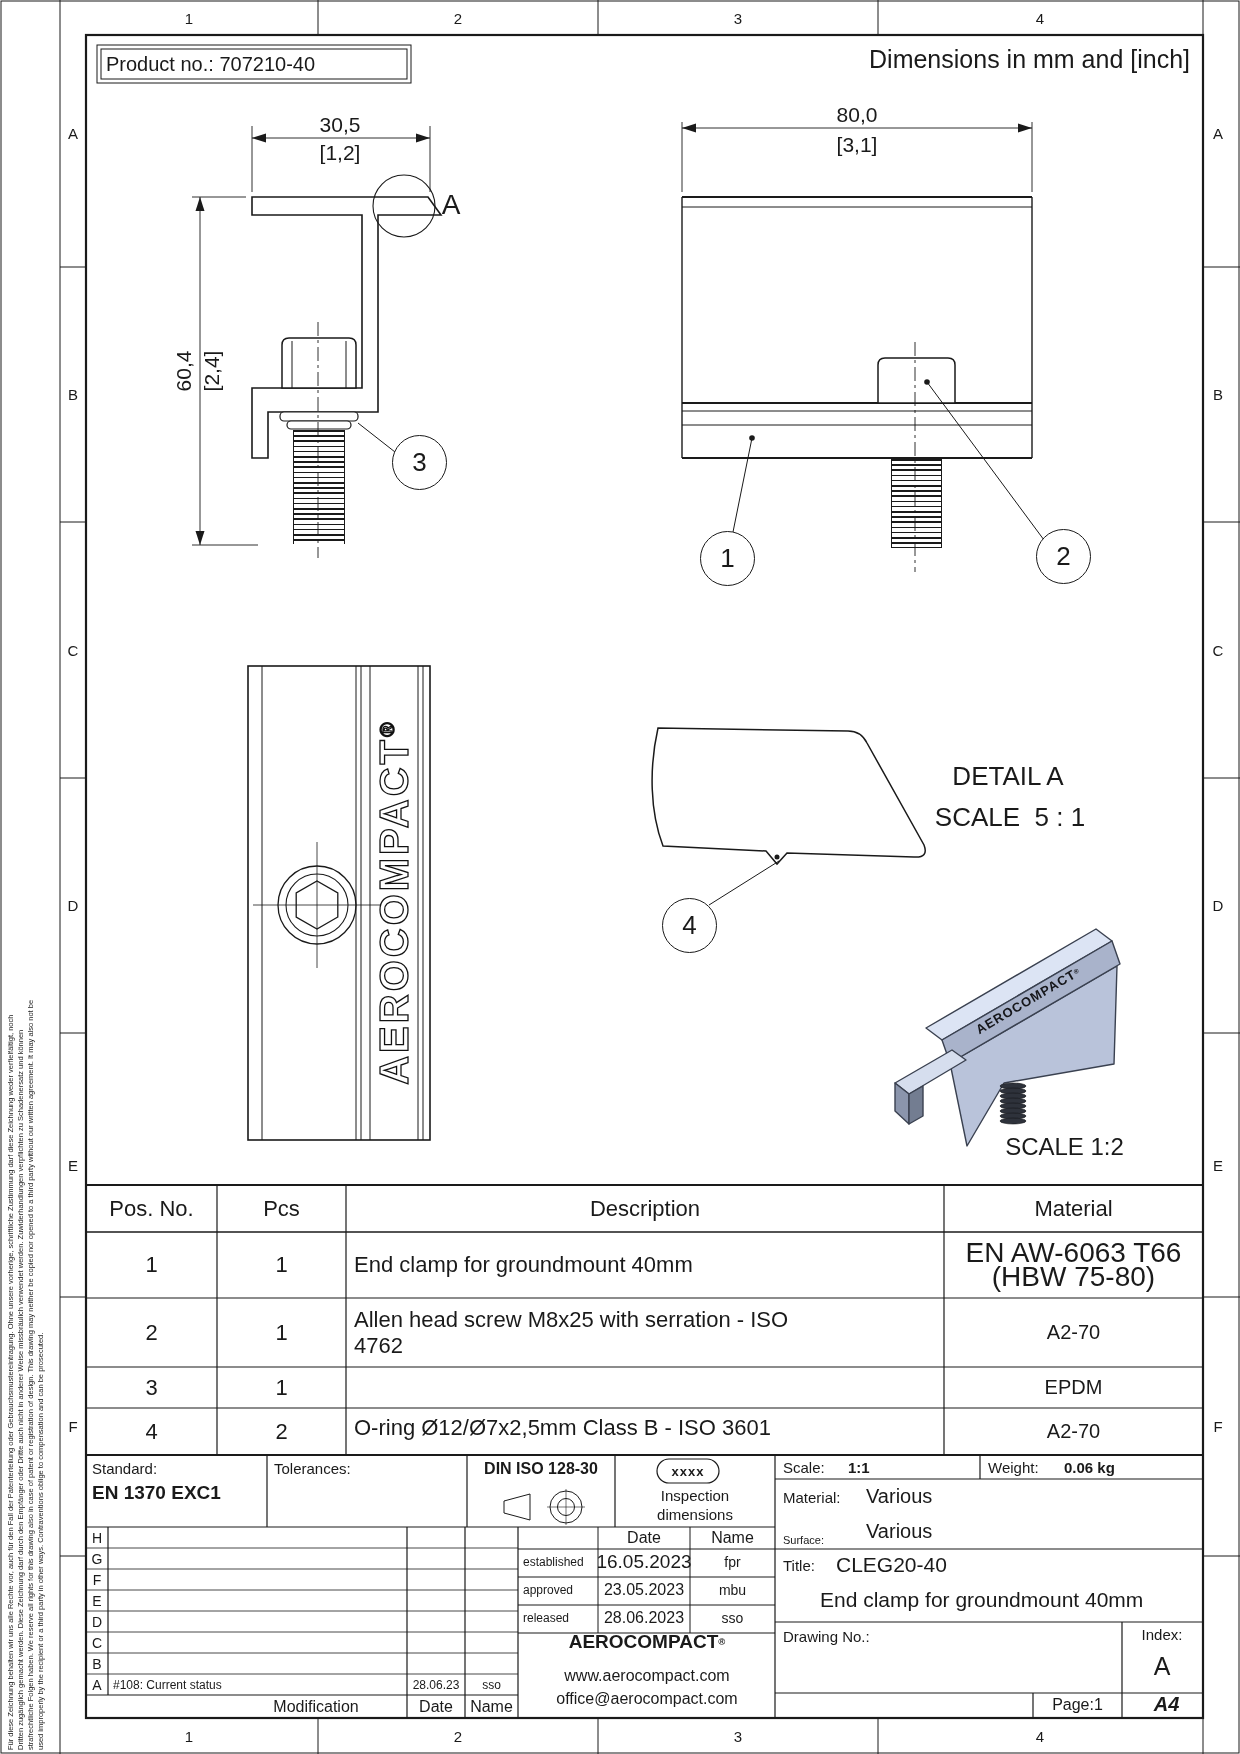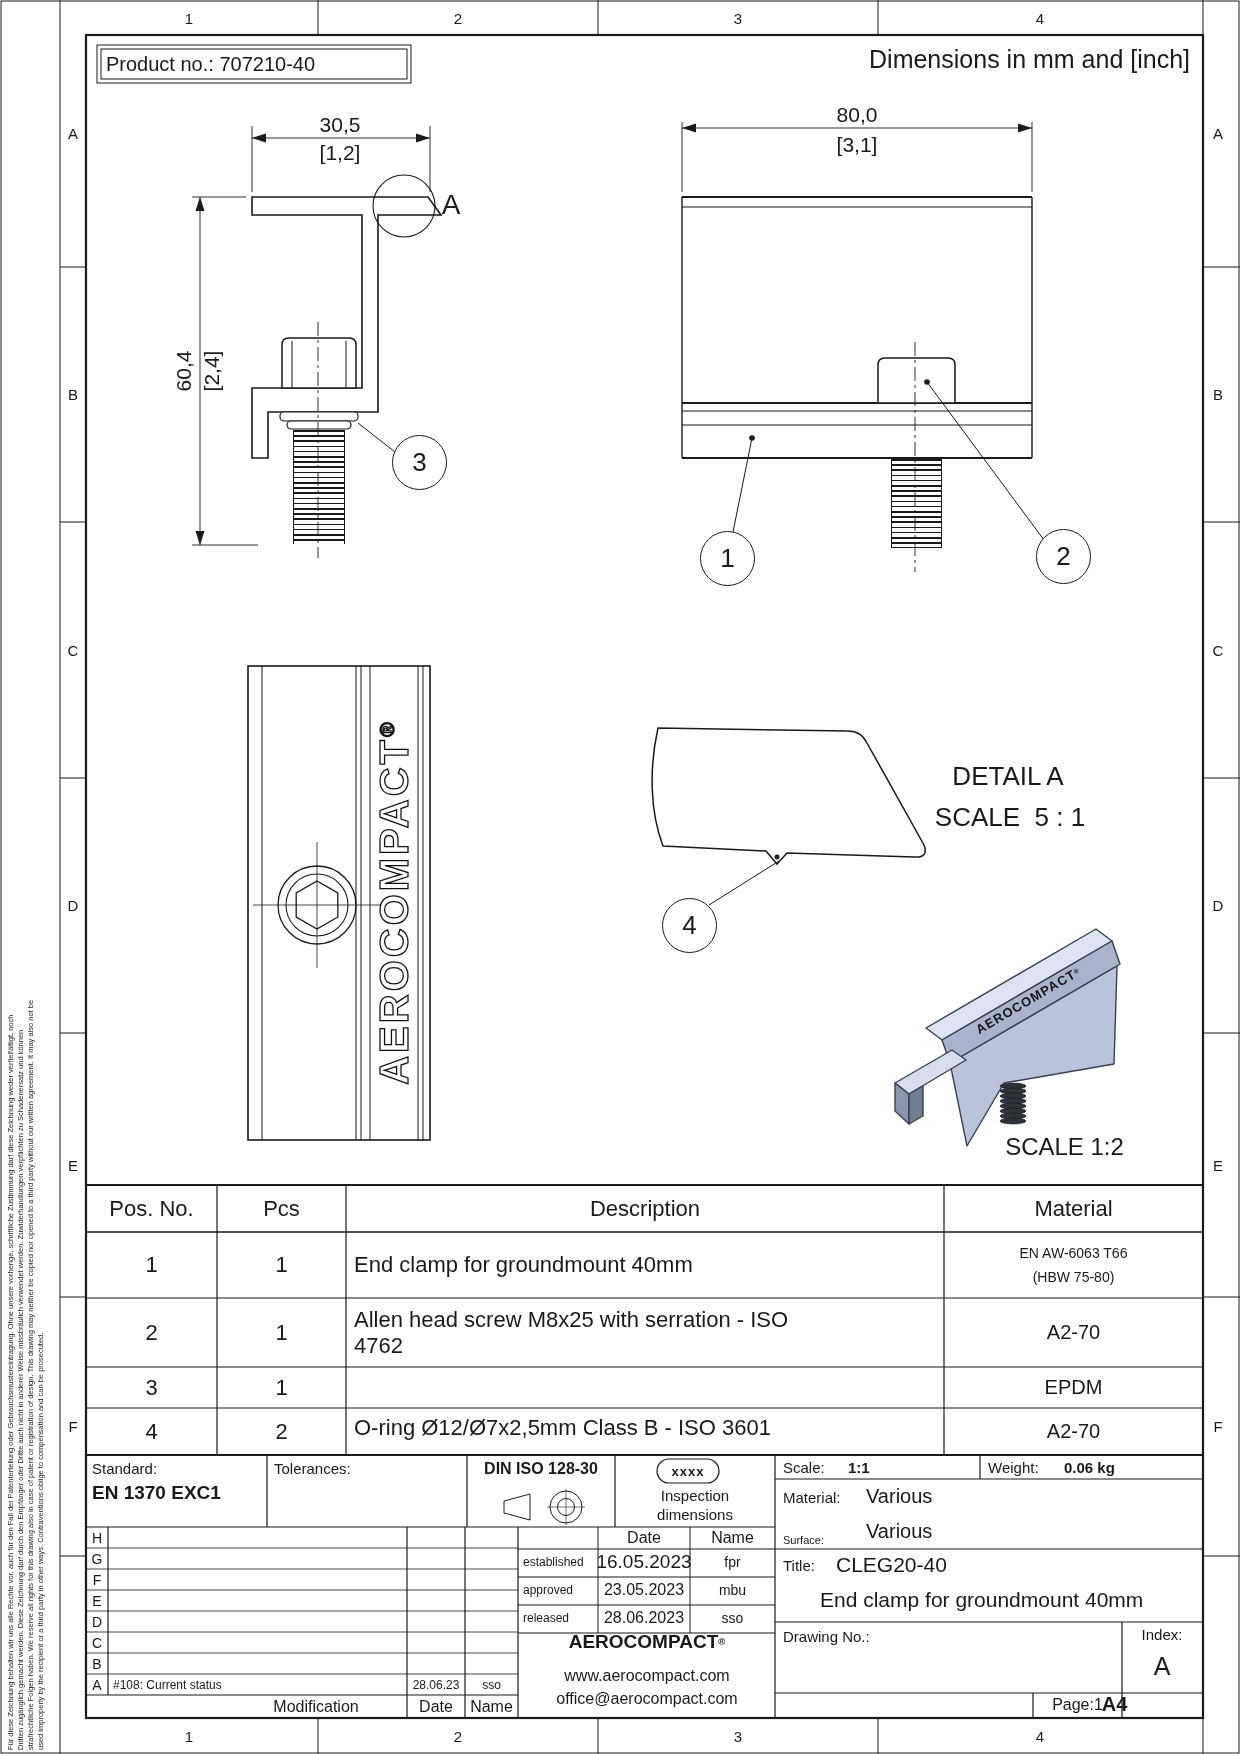--- a/index.html
+++ b/index.html
@@ -255,21 +255,21 @@
   <div class="t c" style="left:1002px;top:1134px;width:125px;height:26px;font-size:24px;">SCALE 1:2</div>
 
   <div class="t c" style="left:86px;top:1185px;width:131px;height:47px;font-size:22px;">Pos. No.</div>
   <div class="t c" style="left:217px;top:1185px;width:129px;height:47px;font-size:22px;">Pcs</div>
   <div class="t c" style="left:346px;top:1185px;width:598px;height:47px;font-size:22px;">Description</div>
   <div class="t c" style="left:944px;top:1185px;width:259px;height:47px;font-size:22px;">Material</div>
 
   <div class="t c" style="left:86px;top:1232px;width:131px;height:66px;font-size:22px;">1</div>
   <div class="t c" style="left:217px;top:1232px;width:129px;height:66px;font-size:22px;">1</div>
   <div class="t" style="left:354px;top:1232px;width:470px;height:66px;font-size:22px;white-space:normal;">End clamp for groundmount 40mm</div>
-  <div class="t c pre" style="left:944px;top:1232px;width:259px;height:66px;font-size:14px;line-height:24px;">EN AW-6063 T66
+  <div class="t c pre" style="left:944px;top:1232px;width:259px;height:66px;font-size:28px;line-height:24px;">EN AW-6063 T66
 (HBW 75-80)</div>
 
   <div class="t c" style="left:86px;top:1298px;width:131px;height:69px;font-size:22px;">2</div>
   <div class="t c" style="left:217px;top:1298px;width:129px;height:69px;font-size:22px;">1</div>
   <div class="t" style="left:354px;top:1298px;width:450px;height:69px;font-size:22px;line-height:26px;white-space:normal;">Allen head screw M8x25 with serration - ISO 4762</div>
   <div class="t c" style="left:944px;top:1298px;width:259px;height:69px;font-size:20px;">A2-70</div>
 
   <div class="t c" style="left:86px;top:1367px;width:131px;height:41px;font-size:22px;">3</div>
   <div class="t c" style="left:217px;top:1367px;width:129px;height:41px;font-size:22px;">1</div>
   <div class="t" style="left:354px;top:1367px;width:580px;height:41px;font-size:22px;margin-top:40px;">O-ring Ø12/Ø7x2,5mm Class B - ISO 3601</div>
@@ -307,21 +307,21 @@
   <div class="t" style="left:866px;top:1484px;width:140px;height:24px;font-size:20px;">Various</div>
   <div class="t" style="left:783px;top:1522px;width:80px;height:20px;font-size:11px;margin-top:8px;">Surface:</div>
   <div class="t" style="left:866px;top:1519px;width:140px;height:24px;font-size:20px;">Various</div>
   <div class="t" style="left:783px;top:1556px;width:50px;height:18px;font-size:15px;">Title:</div>
   <div class="t" style="left:836px;top:1553px;width:220px;height:24px;font-size:21px;">CLEG20-40</div>
   <div class="t" style="left:820px;top:1587px;width:370px;height:26px;font-size:21px;">End clamp for groundmount 40mm</div>
   <div class="t" style="left:783px;top:1627px;width:130px;height:18px;font-size:15px;">Drawing No.:</div>
   <div class="t c" style="left:1126px;top:1625px;width:72px;height:18px;font-size:15px;">Index:</div>
   <div class="t c" style="left:1126px;top:1652px;width:72px;height:28px;font-size:25px;">A</div>
   <div class="t c" style="left:1035px;top:1694px;width:85px;height:22px;font-size:16px;">Page:1</div>
-  <div class="t c b" style="left:1076px;top:1692px;width:77px;height:24px;font-size:20px;">A4</div>
+  <div class="t c b" style="left:1128px;top:1692px;width:77px;height:24px;font-size:20px;font-style:italic;">A4</div>
 
   <div class="t c b" style="left:522px;top:1630px;width:250px;height:24px;font-size:19px;"><span>AEROCOMPACT</span><span class="sup">®</span></div>
   <div class="t c" style="left:522px;top:1666px;width:250px;height:20px;font-size:16px;">www.aerocompact.com</div>
   <div class="t c" style="left:522px;top:1689px;width:250px;height:20px;font-size:16px;">office@aerocompact.com</div>
 
   <div class="t c" style="left:86px;top:1527px;width:22px;height:21px;font-size:14px;">H</div>
   <div class="t c" style="left:86px;top:1548px;width:22px;height:21px;font-size:14px;">G</div>
   <div class="t c" style="left:86px;top:1569px;width:22px;height:21px;font-size:14px;">F</div>
   <div class="t c" style="left:86px;top:1590px;width:22px;height:21px;font-size:14px;">E</div>
   <div class="t c" style="left:86px;top:1611px;width:22px;height:21px;font-size:14px;">D</div>

